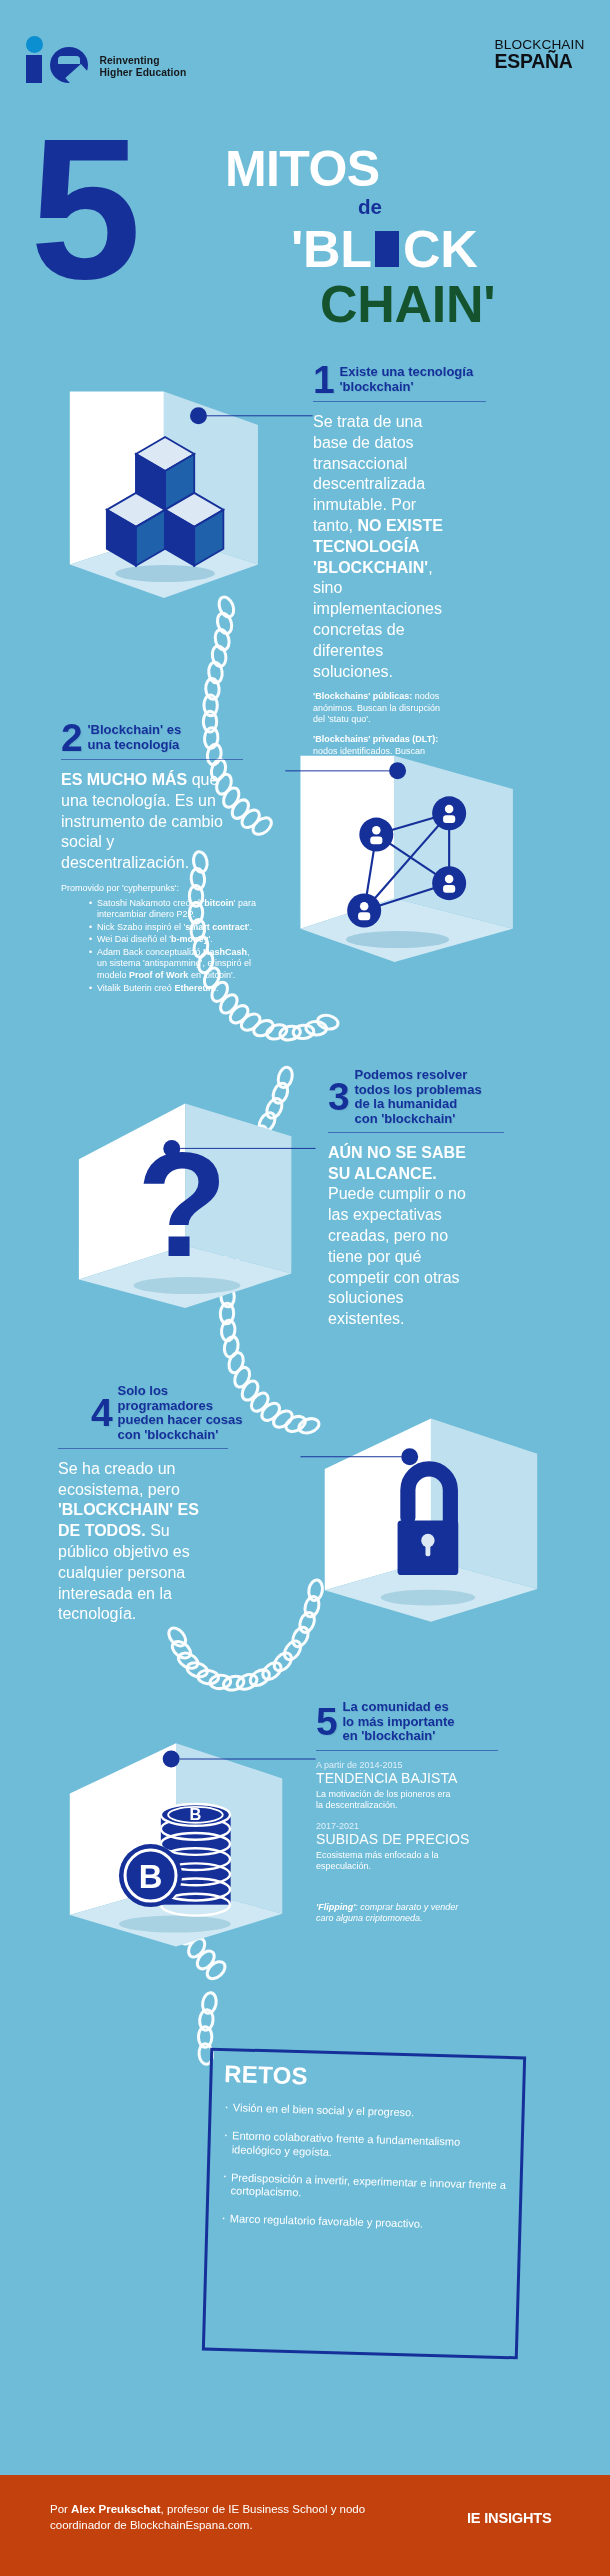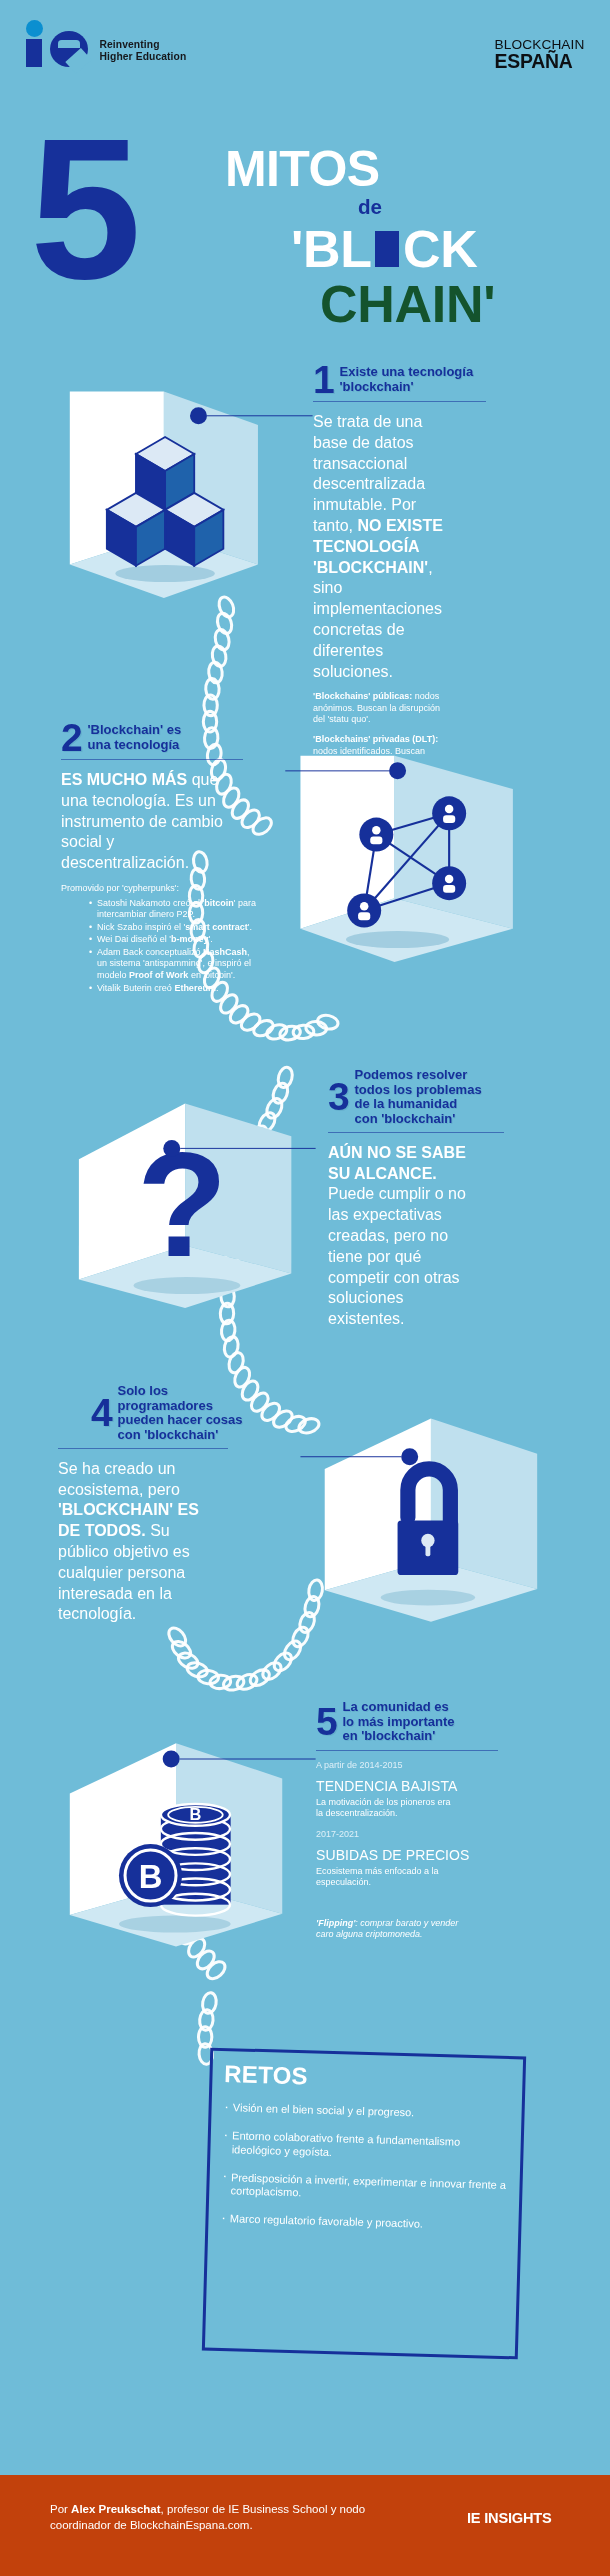--- a/index.html
+++ b/index.html
@@ -6,21 +6,21 @@
   html,body { background:#6fbcd8; }
   body {
     width:610px; height:2576px; position:relative; overflow:hidden;
     font-family:"Liberation Sans", sans-serif;
     background:#6fbcd8;
   }
   .page { position:relative; width:610px; height:2576px; }
 
   
   .header { position:absolute; left:0; top:0; width:610px; height:121px; }
-  .ie-logo { position:absolute; left:24px; top:20px; display:flex; align-items:flex-end; gap:8.5px; }
+  .ie-logo { position:absolute; left:24px; top:36px; display:flex; align-items:flex-end; gap:8.5px; }
   .ie-mark { position:relative; width:67px; height:47px; }
   .ie-dot { position:absolute; left:2.4px; top:0; width:17px; height:17px; border-radius:50%; background:#0b8fd0; }
   .ie-i { position:absolute; left:2.4px; top:19.4px; width:16px; height:28px; background:#16309a; }
   .ie-e { position:absolute; left:25.5px; top:11px; width:38px; height:36px; border-radius:50%;
           background:#16309a; }
   .ie-e::after { content:""; position:absolute; left:8px; top:9px; width:22px; height:8px;
           background:#6fbcd8; border-radius:3.6px 3.6px 0 0; }
   .ie-e::before { content:""; position:absolute; left:18px; top:22px; width:20.6px; height:16px;
           background:#6fbcd8; transform:rotate(-42deg); }
   .ie-tag { font-size:10.3px; font-weight:bold; line-height:1.18; color:#16181c; padding-bottom:3.6px; letter-spacing:0.1px;}
@@ -58,21 +58,21 @@
   .body-txt b { font-weight:bold; }
   .body-sm { font-size:9px; color:#ffffff; line-height:1.3; margin-top:8.5px; }
   .body-sm b { font-weight:bold; }
   .bul { margin-top:3.6px; }
   .bul li { list-style:none; font-size:9px; color:#fff; line-height:1.27; margin-top:1.2px;
             padding-left:8px; position:relative; }
   .bul li::before { content:"•"; position:absolute; left:0; top:0; }
 
   
   .tl-date { font-size:9px; color:#dff0f8; margin-top:9.7px; }
-  .tl-head { font-size:14px; color:#ffffff; margin-top:8px; letter-spacing:0.1px; }
+  .tl-head { font-size:14px; color:#ffffff; margin-top:0; letter-spacing:0.1px; }
   .tl-body { font-size:9px; color:#ffffff; line-height:1.28; margin-top:2.4px; }
 
   
   .retos-box { position:absolute; left:206px; top:2052px; width:316px; height:303px;
                border:3px solid #16309a; transform:rotate(1.6deg); }
   .retos-inner { position:absolute; left:222px; top:2064px; width:285px; transform:rotate(1.6deg); }
   .retos-title { font-size:24px; font-weight:bold; color:#ffffff; letter-spacing:0.3px; }
   .retos-list { margin-top:13.4px; }
   .retos-list li { list-style:none; position:relative; padding-left:9.7px;
                    font-size:11px; color:#ffffff; line-height:1.22; margin-bottom:14.6px; }

